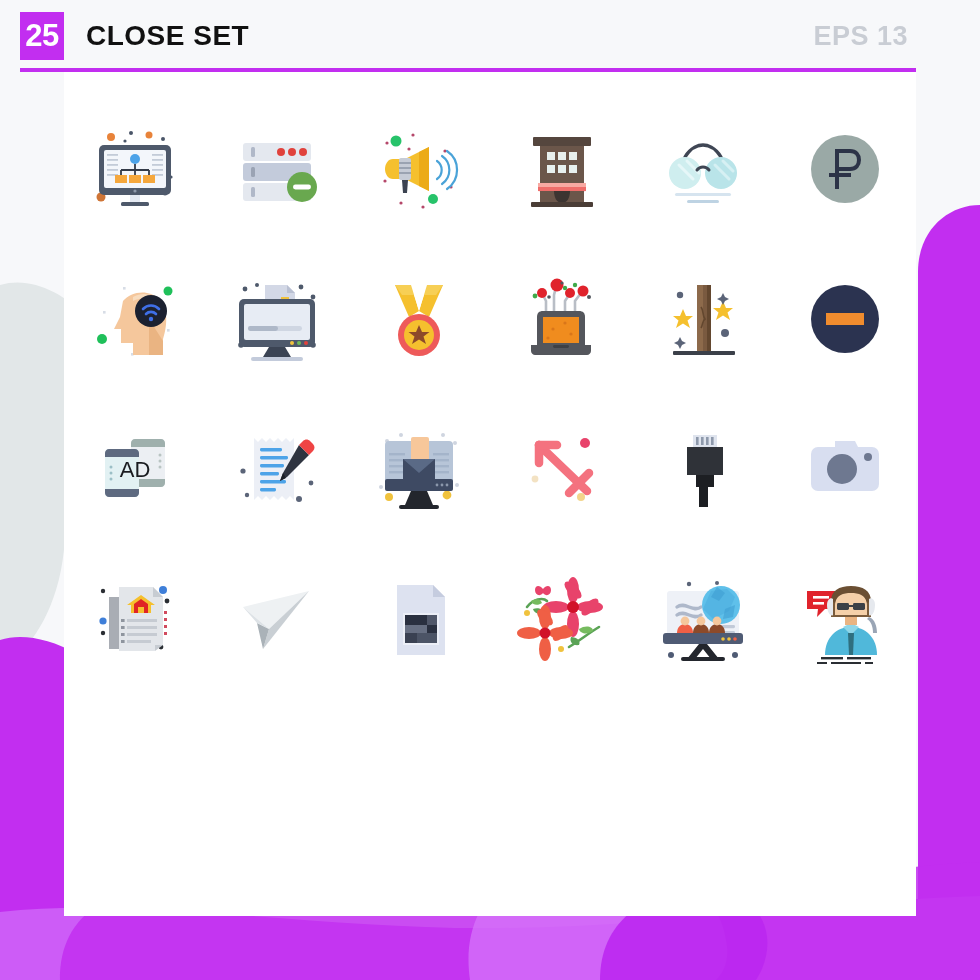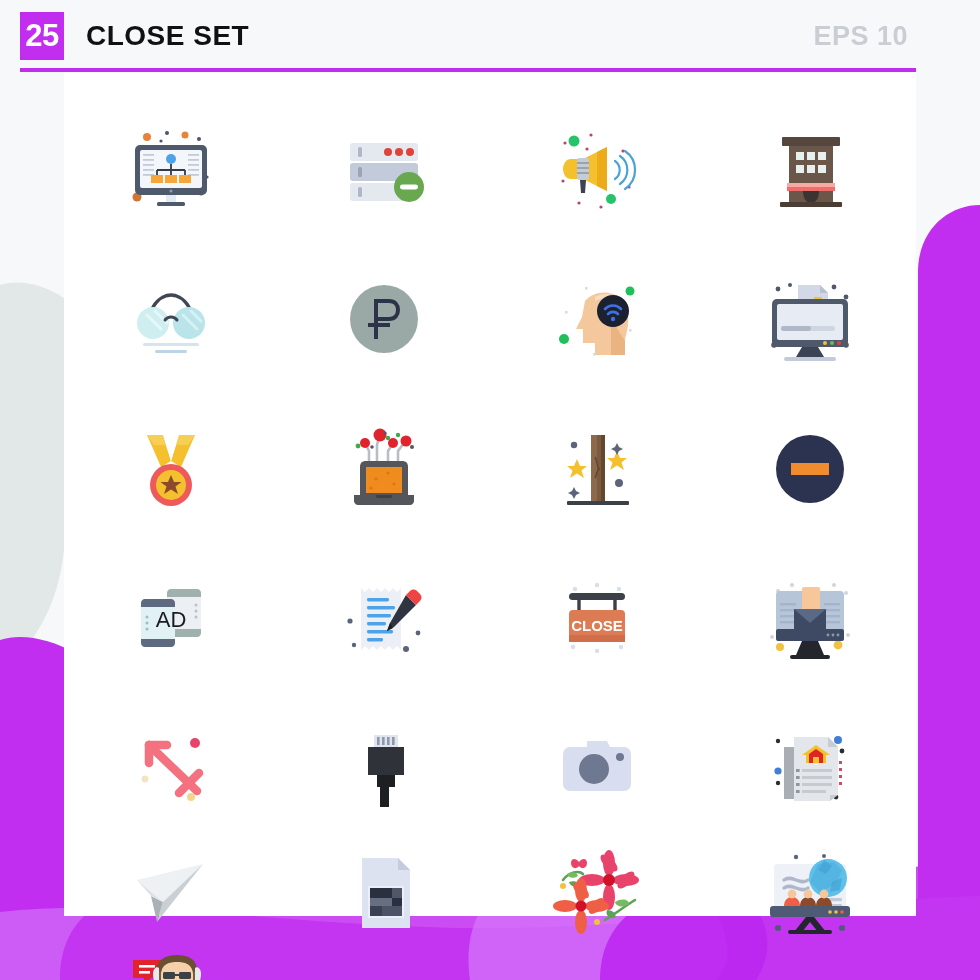--- a/index.html
+++ b/index.html
@@ -52,21 +52,21 @@
   .card {
     position: absolute; left: 64px; top: 72px;
     width: 852px; height: 844px;
     background: #ffffff;
     z-index: 3;
   }
   .grid {
     position: absolute; left: 0; top: 0;
     width: 852px; height: 844px;
     display: grid;
-    grid-template-columns: repeat(4, 1fr);
+    grid-template-columns: repeat(6, 1fr);
     grid-template-rows: repeat(5, 150px);
     padding-top: 22px;
   }
   .cell {
     display: flex; align-items: center; justify-content: center;
   }
   .icon-wrap { width: 96px; height: 96px; position: relative; }
   .icon-wrap svg { width: 96px; height: 96px; display: block; }
 </style>
 </head>
@@ -90,21 +90,21 @@
 
       <path d="M470 980 C 460 912, 500 862, 580 856 C 660 850, 720 890, 726 940 C 730 960, 724 972, 716 980 Z" fill="#d574f9" opacity="0.75"></path>
 
       <path d="M600 980 C 600 918, 650 886, 716 892 C 770 898, 778 946, 756 980 Z" fill="#bb27ef" opacity="0.9"></path>
     </svg>
   </div>
 
   <div class="header">
     <div class="count-badge">25</div>
     <div class="title">CLOSE SET</div>
-    <div class="eps">EPS 10</div>
+    <div class="eps">EPS 13</div>
   </div>
   <div class="header-rule"></div>
 
   <div class="card">
     <div class="grid">
 
       <div class="cell">
         <div class="icon-wrap">
           <svg viewBox="0 0 96 96">
             <circle cx="24" cy="16" r="4" fill="#e8833a"></circle>
@@ -393,39 +393,20 @@
               <rect x="31" y="59" width="26" height="3.4" rx="1.4"></rect>
               <rect x="31" y="67" width="16" height="3.4" rx="1.4"></rect>
             </g>
             <path d="M70 24 L80 34 L58 56 L51 60 L54 52 Z" fill="#2f3440"></path>
             <path d="M70 24 L80 34 L84 30 C 86 28, 86 25, 84 23 L81 20 C 79 18, 76 18, 74 20 Z" fill="#ef4444"></path>
             <path d="M51 60 L54 52 L57 57 Z" fill="#1b1f27"></path>
           </svg>
         </div>
       </div>
 
-      <div class="cell">
-        <div class="icon-wrap">
-          <svg viewBox="0 0 96 96">
-            <circle cx="26" cy="18" r="2.2" fill="#d7dfec"></circle>
-            <circle cx="48" cy="14" r="2.2" fill="#d7dfec"></circle>
-            <circle cx="70" cy="18" r="2.2" fill="#d7dfec"></circle>
-            <circle cx="24" cy="76" r="2.2" fill="#d7dfec"></circle>
-            <circle cx="48" cy="80" r="2.2" fill="#d7dfec"></circle>
-            <circle cx="72" cy="76" r="2.2" fill="#d7dfec"></circle>
-            <rect x="20" y="22" width="56" height="7" rx="3.5" fill="#3c4147"></rect>
-            <path d="M30 27 L30 42 M66 27 L66 42" stroke="#3c4147" stroke-width="3.4"></path>
-            <circle cx="30" cy="43" r="3.4" fill="#2a2e33"></circle>
-            <circle cx="66" cy="43" r="3.4" fill="#2a2e33"></circle>
-            <rect x="20" y="39" width="56" height="32" rx="4" fill="#dd7b55"></rect>
-            <rect x="20" y="64" width="56" height="7" fill="#cf6e49"></rect>
-            <text x="48" y="60" font-family="'Liberation Sans',sans-serif" font-size="15" font-weight="bold" fill="#ffffff" text-anchor="middle">CLOSE</text>
-          </svg>
-        </div>
-      </div>
 
       <div class="cell">
         <div class="icon-wrap">
           <svg viewBox="0 0 96 96">
             <circle cx="16" cy="20" r="2" fill="#cfd5e0"></circle>
               <circle cx="30" cy="14" r="2" fill="#cfd5e0"></circle>
             <circle cx="72" cy="14" r="2" fill="#cfd5e0"></circle>
               <circle cx="84" cy="22" r="2" fill="#cfd5e0"></circle>
             <circle cx="18" cy="76" r="4" fill="#f0c23d"></circle>
               <circle cx="76" cy="74" r="4.4" fill="#f0c23d"></circle>

